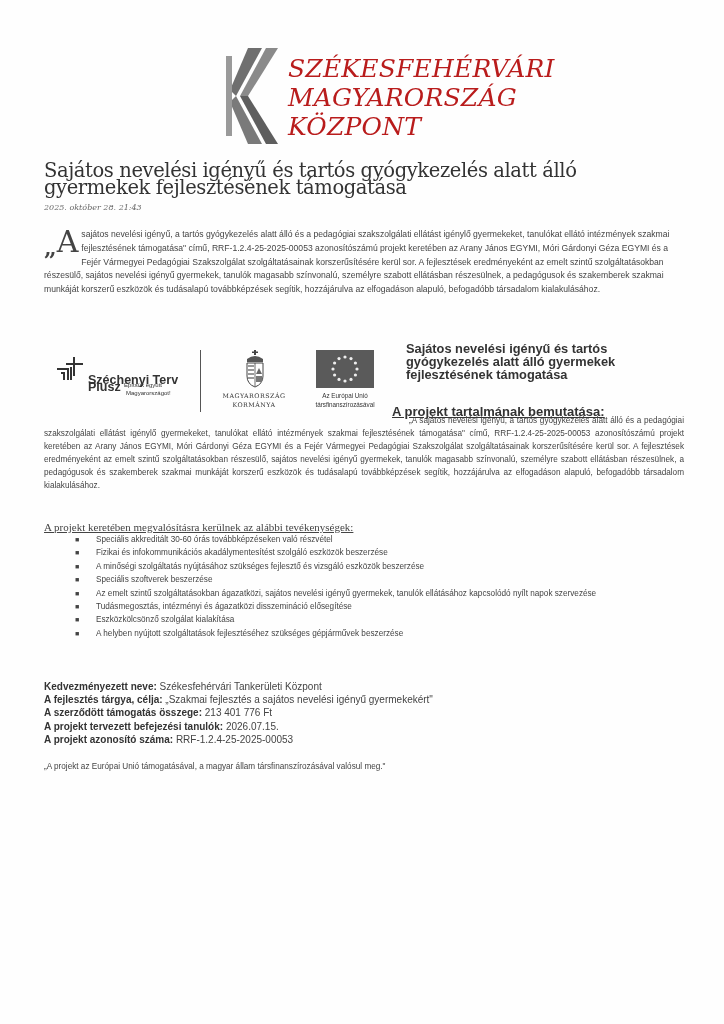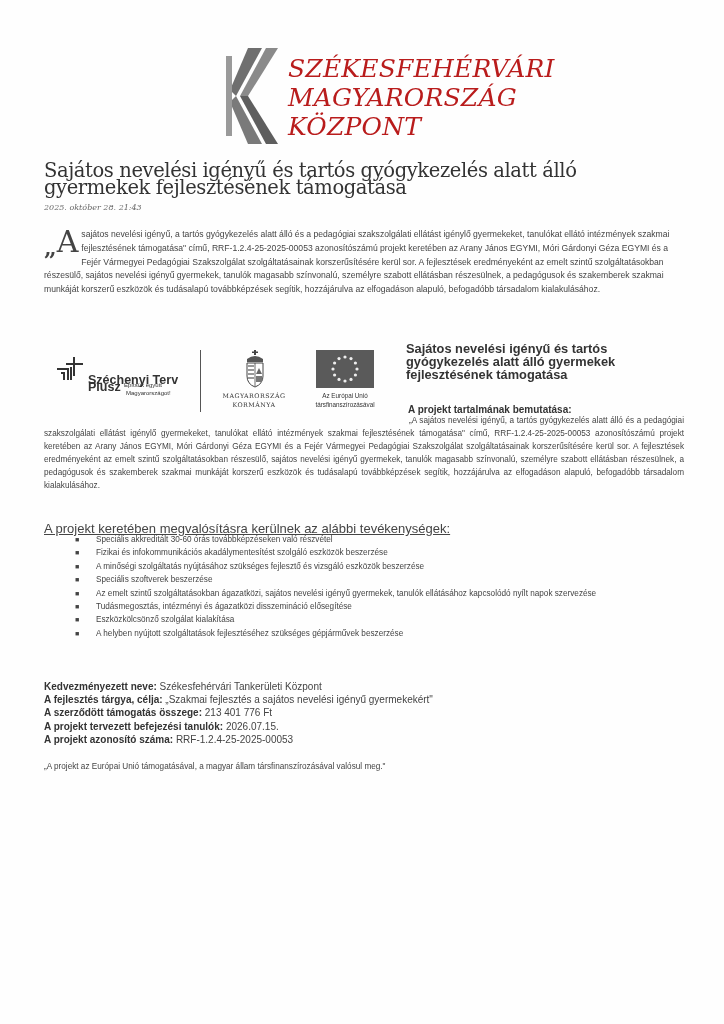--- a/index.html
+++ b/index.html
@@ -26,25 +26,25 @@
   #sz-slogan { left: 68px; top: 28px; font-family: "Liberation Sans", sans-serif; font-size: 6px; line-height: 7.5px; color: #333; width: 60px; }
   #sep { left: 200px; top: 350px; width: 1px; height: 62px; background: #555; }
   #gov { left: 214px; top: 350px; width: 80px; height: 66px; text-align: center; }
   #gov-crest { left: 30px; top: 0; width: 22px; height: 38px; }
   #gov-text { left: 0; top: 42px; width: 80px; font-family: "DejaVu Serif", serif; font-size: 6.3px; line-height: 8.5px; color: #333; letter-spacing: 0.5px; text-align: center; }
   #eu { left: 312px; top: 350px; width: 66px; height: 66px; }
   #eu-flag { left: 4px; top: 0; width: 58px; height: 38px; background: #555; }
   #eu-text { left: -8px; top: 42px; width: 82px; font-family: "Liberation Sans", sans-serif; font-size: 6.3px; line-height: 8.5px; color: #333; text-align: center; }
 
   #proj-title { left: 406px; top: 342px; width: 280px; font-family: "Liberation Sans", sans-serif; font-weight: bold; font-size: 12.8px; line-height: 13px; color: #333; }
-  #pres-head { left: 408px; top: 404px; font-family: "Liberation Sans", sans-serif; font-weight: bold; font-size: 10px; color: #333; }
+  #pres-head { left: 392px; top: 404px; font-family: "Liberation Sans", sans-serif; font-weight: bold; font-size: 13px; color: #333; text-decoration: underline; }
   #pres-body { left: 44px; top: 414px; width: 640px; font-family: "Liberation Sans", sans-serif; font-size: 8.2px; line-height: 13px; color: #444; text-align: justify; }
   #pres-body .indent { display: inline-block; width: 365px; }
 
-  #act-head { left: 44px; top: 521px; font-family: Liberation Sans, sans-serif; font-size: 13px; color: #444; text-decoration: underline; }
+  #act-head { left: 44px; top: 521px; font-family: Liberation Serif, serif; font-size: 11px; color: #444; text-decoration: underline; }
   #act-list { left: 44px; top: 533px; width: 640px; margin: 0; padding: 0; list-style: none; font-family: "Liberation Sans", sans-serif; font-size: 8.2px; line-height: 13.4px; color: #444; }
   #act-list li { position: relative; padding-left: 52px; white-space: nowrap; }
   #act-list li .bullet { position: absolute; left: 31px; top: 0; font-size: 7px; }
 
   #facts { left: 44px; top: 680px; width: 640px; font-family: "Liberation Sans", sans-serif; font-size: 10px; line-height: 13.2px; color: #444; }
   #facts .lbl { font-weight: bold; color: #333; }
   #closing { left: 44px; top: 762px; font-family: "Liberation Sans", sans-serif; font-size: 8.2px; color: #444; }
 </style>
 </head>
 <body>

